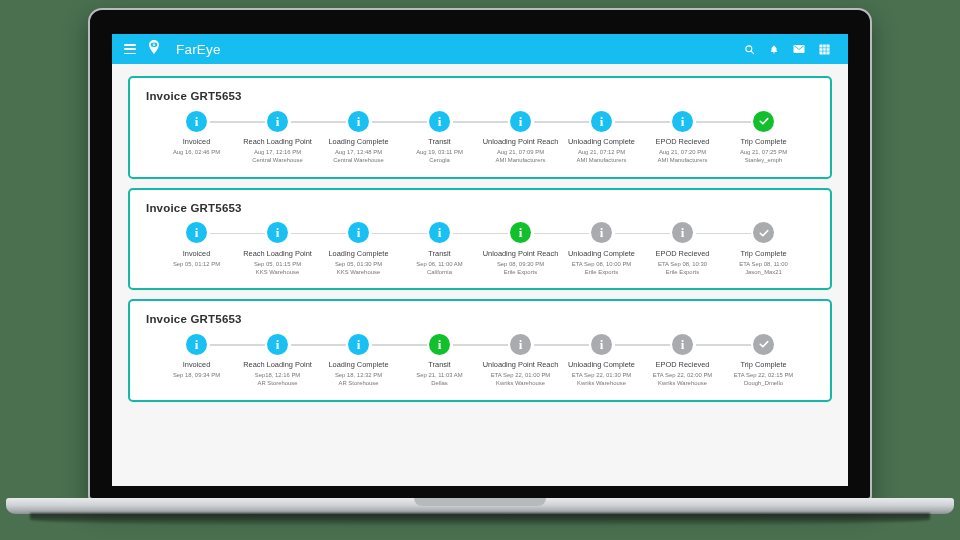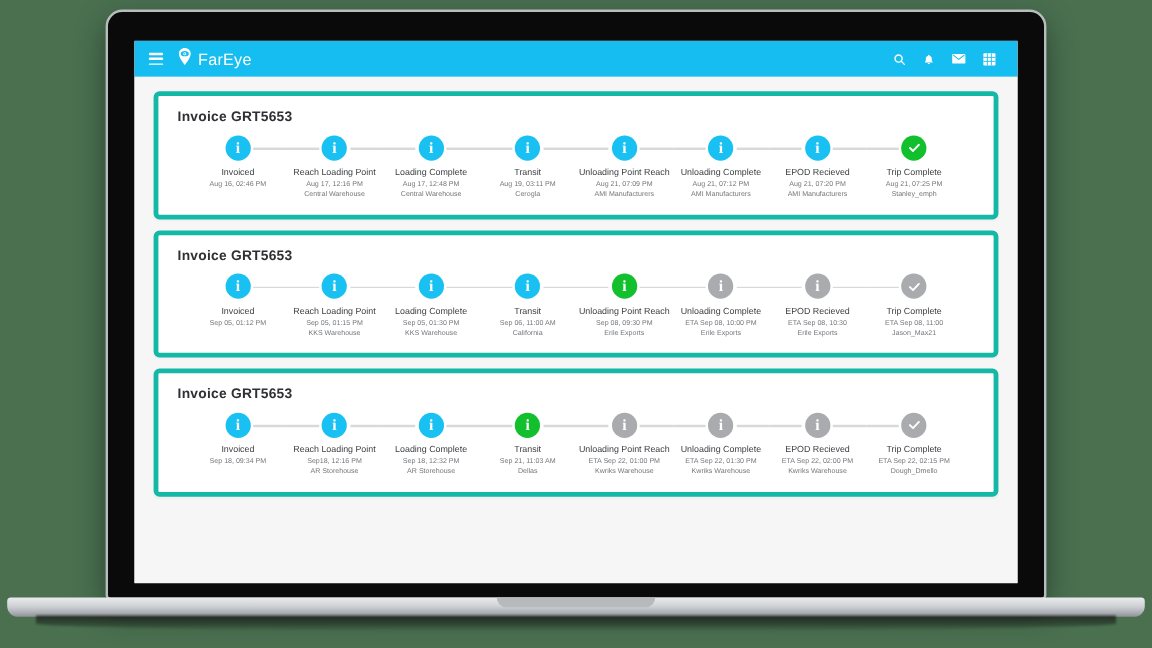--- a/index.html
+++ b/index.html
@@ -75,21 +75,21 @@
     color: #fff;
   }
   .hamburger {
     width: 12px; height: 10px;
     display: flex; flex-direction: column; justify-content: space-between;
     margin-right: 10px;
     cursor: pointer;
   }
   .hamburger i { display: block; height: 1.5px; background: #fff; border-radius: 1px; }
 
-  .brand { display: flex; align-items: center; gap: 3px; }
+  .brand { display: flex; align-items: center; gap: 14px; }
   .brand-text {
     font-size: 13.5px; font-weight: 400; letter-spacing: .2px;
     color: #ffffff;
   }
 
   .appbar-spacer { flex: 1; }
   .appbar-icons { display: flex; align-items: center; gap: 14px; margin-right: 6px; }
   .appbar-icons .ic { cursor: pointer; display: flex; align-items: center; }
 
   
@@ -102,21 +102,21 @@
   .page-title {
     font-size: 17px;
     font-weight: 700;
     color: #2b2b2e;
     letter-spacing: .1px;
     margin: 3px 0 10px 6px;
   }
 
   .card {
     background: #ffffff;
-    border: 4px solid #14b8a6;
+    border: 2px solid #14b8a6;
     border-radius: 5px;
     margin-bottom: 9px;
     padding: 10px 12px 12px 12px;
     box-shadow: 0 1px 1px rgba(0,0,0,.03);
   }
   .card-title {
     font-size: 11.5px;
     font-weight: 700;
     color: #2f3033;
     letter-spacing: .2px;

